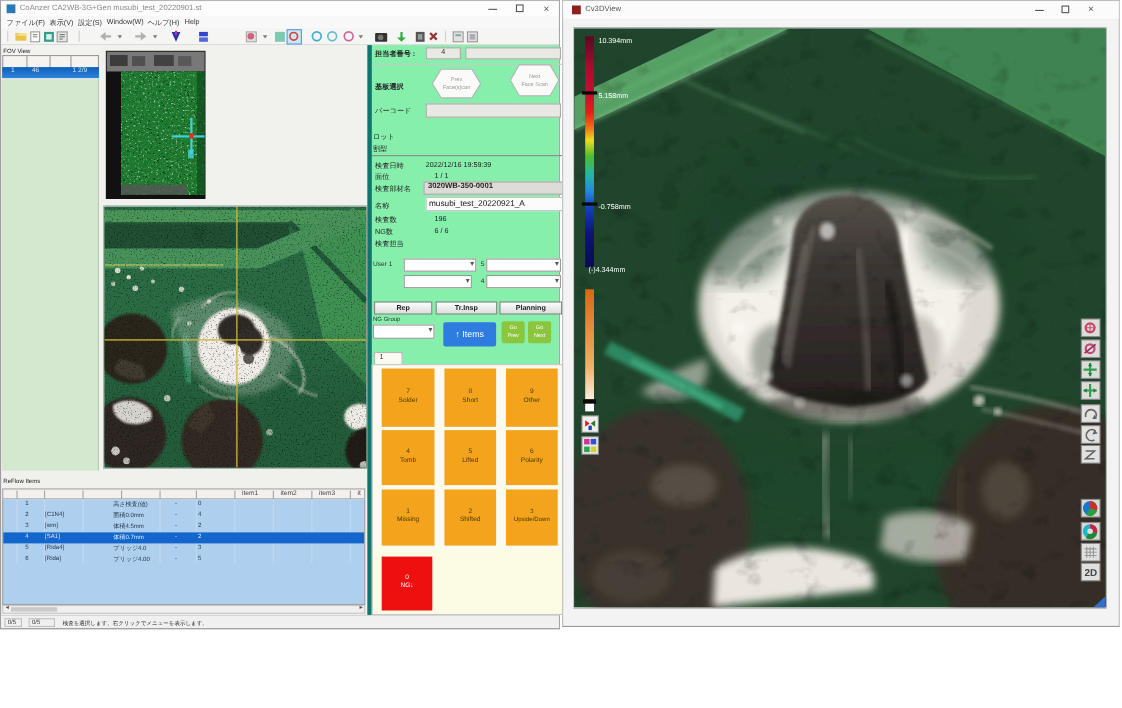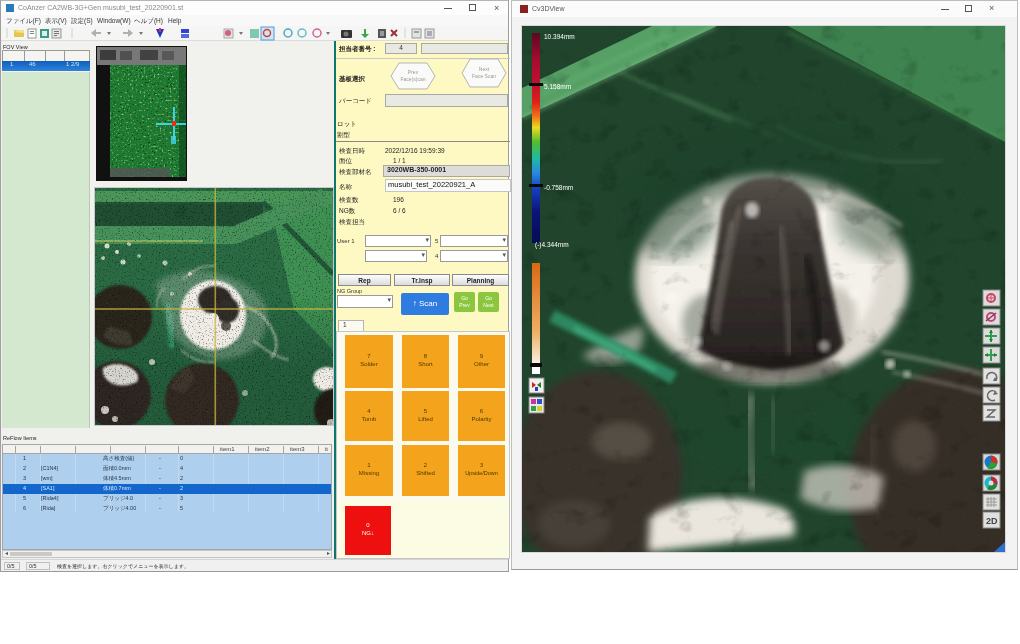--- a/index.html
+++ b/index.html
@@ -261,21 +261,21 @@
       <span class="abs" style="left:323px;top:-1px;font-size:5px;color:#555">►</span>
       <div class="abs" style="left:7px;top:1px;width:42px;height:4px;background:#c9c9c9"></div>
     </div>
   </div>
   <div class="abs" style="left:0;top:570px;width:507px;height:1px;background:#9a9a9a"></div>
   <div class="abs" style="left:0;top:558px;width:507px;height:12px;background:#f0f0f0;border-top:1px solid #d5d5d5">
     <div class="abs" style="left:3px;top:2px;width:16px;height:8px;border:1px solid #c0c0c0;font-size:5.5px;color:#333;padding-left:2px">0/5</div>
     <div class="abs" style="left:25px;top:2px;width:24px;height:8px;border:1px solid #c0c0c0;font-size:5.5px;color:#333;padding-left:2px">0/5</div>
     <div class="abs" style="left:56px;top:3px;font-size:5px;color:#222;white-space:nowrap">検査を選択します。右クリックでメニューを表示します。</div>
   </div>
-  <div class="abs" style="left:333px;top:40px;width:174px;height:518px;background:#fef9c3;border-left:2px solid #0f766e">
+  <div class="abs" style="left:333px;top:40px;width:174px;height:518px;background:#86efac;border-left:4px solid #0f766e">
     <div class="lbl" style="left:3px;top:4px;font-weight:bold">担当者番号 :</div>
     <div class="box" style="left:49px;top:2px;width:32px;height:11px;font-size:6.5px;color:#333;text-align:center">4</div>
     <div class="box" style="left:85px;top:2px;width:87px;height:11px"></div>
     <div class="abs" style="left:0;top:17px;width:174px;height:1px;background:#c8c8c8"></div>
     <div class="lbl" style="left:3px;top:34px;font-weight:bold">基板選択</div>
     <svg class="abs" style="left:53px;top:20px" width="48" height="30">
           <polygon points="10,2 38,2 46,15 38,28 10,28 2,15" fill="#fafaf8" stroke="#b4b4b4"></polygon>
           <text x="24" y="13" font-size="5" fill="#999" text-anchor="middle">Prev</text>
           <text x="24" y="20" font-size="5" fill="#999" text-anchor="middle">Face(s)can</text>
         </svg>
@@ -307,21 +307,21 @@
     <div class="abs" style="left:99px;top:197px;font-size:6px;color:#333">5</div>
     <div class="combo" style="left:104px;top:194px;width:68px;height:12px"></div>
     <div class="combo" style="left:29px;top:209px;width:62px;height:12px"></div>
     <div class="abs" style="left:99px;top:212px;font-size:6px;color:#333">4</div>
     <div class="combo" style="left:104px;top:209px;width:68px;height:12px"></div>
     <div class="abs" style="left:2px;top:233px;width:53px;height:12px;background:linear-gradient(#fdfdfd,#dcdcdc);border:1px solid #8a8a8a;font-size:6.5px;font-weight:bold;color:#222;text-align:center;line-height:11px">Rep</div>
     <div class="abs" style="left:58px;top:233px;width:56px;height:12px;background:linear-gradient(#fdfdfd,#dcdcdc);border:1px solid #8a8a8a;font-size:6.5px;font-weight:bold;color:#222;text-align:center;line-height:11px">Tr.Insp</div>
     <div class="abs" style="left:116px;top:233px;width:57px;height:12px;background:linear-gradient(#fdfdfd,#dcdcdc);border:1px solid #8a8a8a;font-size:6.5px;font-weight:bold;color:#222;text-align:center;line-height:11px">Planning</div>
     <div class="abs" style="left:1px;top:247px;font-size:5.5px;color:#333">NG Group</div>
     <div class="combo" style="left:1px;top:254px;width:56px;height:13px"></div>
-    <div class="abs" style="left:65px;top:252px;width:48px;height:22px;background:#2e7ce0;border-radius:2px;color:#fff;font-size:8px;text-align:center;line-height:22px">↑ Scan</div>
+    <div class="abs" style="left:65px;top:252px;width:48px;height:22px;background:#2e7ce0;border-radius:2px;color:#fff;font-size:8px;text-align:center;line-height:22px">↑ Items</div>
     <div class="gbtn" style="left:118px;top:251px;width:21px;height:20px;padding-top:3px">Go<br>Prev</div>
     <div class="gbtn" style="left:142px;top:251px;width:21px;height:20px;padding-top:3px">Go<br>Next</div>
     <div class="abs" style="left:2px;top:279px;width:26px;height:12px;background:#fbfaf0;border:1px solid #b5b5b5;border-bottom:none;font-size:6.5px;color:#333;padding-left:4px">1</div>
     <div class="abs" style="left:0;top:290px;width:174px;height:228px;background:#fbfaef;border:1px solid #c5c5c5">
       <div class="obtn" style="left:8px;top:3px;width:48px;height:53px;padding-top:17px">7<br>Solder</div>
       <div class="obtn" style="left:65px;top:3px;width:47px;height:53px;padding-top:17px">8<br>Short</div>
       <div class="obtn" style="left:121px;top:3px;width:47px;height:53px;padding-top:17px">9<br>Other</div>
       <div class="obtn" style="left:8px;top:59px;width:48px;height:50px;padding-top:16px">4<br>Tomb</div>
       <div class="obtn" style="left:65px;top:59px;width:47px;height:50px;padding-top:16px">5<br>Lifted</div>
       <div class="obtn" style="left:121px;top:59px;width:47px;height:50px;padding-top:16px">6<br>Polarity</div>

